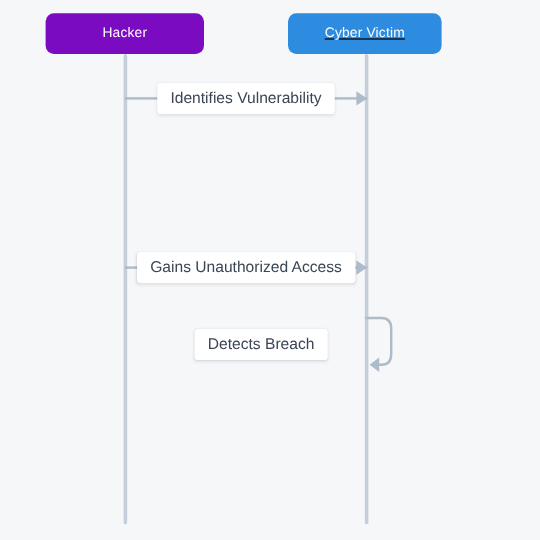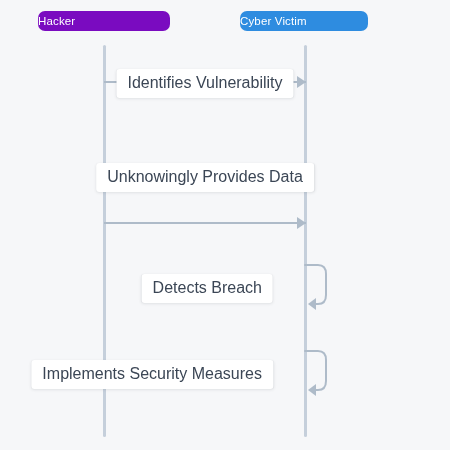--- a/index.html
+++ b/index.html
@@ -16,41 +16,43 @@
   }
   #diagram {
     position: relative;
     width: 450px;
     height: 450px;
   }
 
   
   .actor-box {
     position: absolute;
-    height: 20px;
+    height: 34px;
     border-radius: 7px;
     display: flex;
     align-items: center;
+    justify-content: center;
     box-sizing: border-box;
   }
   .actor-label {
     font-size: 11.5px;
     color: #ffffff;
     letter-spacing: 0.15px;
     white-space: nowrap;
   }
   #actor-hacker {
     left: 38px;
     top: 11px;
     width: 132px;
   }
   #actor-victim {
     left: 240px;
     top: 11px;
     width: 128px;
+    text-decoration: underline;
   }
 
   
   .lifeline {
     position: absolute;
     width: 2.5px;
     background: #c5cfdb;
     border-radius: 2px;
   }
   #lifeline-hacker {
@@ -96,21 +98,21 @@
     border-right: 9px solid #aebbc9;
   }
 
   
   .chip {
     position: absolute;
     background: #ffffff;
     border-radius: 3px;
     box-shadow: 0 1px 3px rgba(35,45,60,0.10), 0 0 1px rgba(35,45,60,0.06);
     padding: 5px 11px 6px 11px;
-    font-size: 16px;
+    font-size: 13px;
     color: #3b4655;
     white-space: nowrap;
     box-sizing: border-box;
   }
   .msg .chip {
     left: 50%;
     top: 0;
     transform: translateX(-50%);
   }
 
@@ -154,40 +156,29 @@
   <div class="lifeline" id="lifeline-hacker"></div>
   <div class="lifeline" id="lifeline-victim"></div>
 
   <div class="msg" style="top:69px">
     <div class="msg-line"></div>
     <div class="msg-arrow right"></div>
     <div class="chip">Identifies Vulnerability</div>
   </div>
 
 
-  <div class="msg" style="top:163px">
-    <div class="msg-line"></div>
-    <div class="msg-arrow left"></div>
-    <div class="chip">Unknowingly Provides Data</div>
-  </div>
 
   <div class="msg" style="top:210px">
     <div class="msg-line"></div>
     <div class="msg-arrow right"></div>
+    <div class="chip">Gains Unauthorized Access</div>
   </div>
 
   <div class="selfmsg" style="top:262px">
     <svg width="34" height="48" viewBox="0 0 34 48">
       <path d="M1,3 L14,3 Q22,3 22,12 L22,33 Q22,42 14,42 L10,42" fill="none" stroke="#aebbc9" stroke-width="2" stroke-linecap="round"></path>
       <path d="M12,36 L4,42 L12,48 Z" fill="#aebbc9"></path>
     </svg>
     <div class="chip right-of-line">Detects Breach</div>
   </div>
 
-  <div class="selfmsg" style="top:348px">
-    <svg width="34" height="48" viewBox="0 0 34 48">
-      <path d="M1,3 L14,3 Q22,3 22,12 L22,33 Q22,42 14,42 L10,42" fill="none" stroke="#aebbc9" stroke-width="2" stroke-linecap="round"></path>
-      <path d="M12,36 L4,42 L12,48 Z" fill="#aebbc9"></path>
-    </svg>
-    <div class="chip right-of-line">Implements Security Measures</div>
-  </div>
 
 </div>
 
 </body></html>

